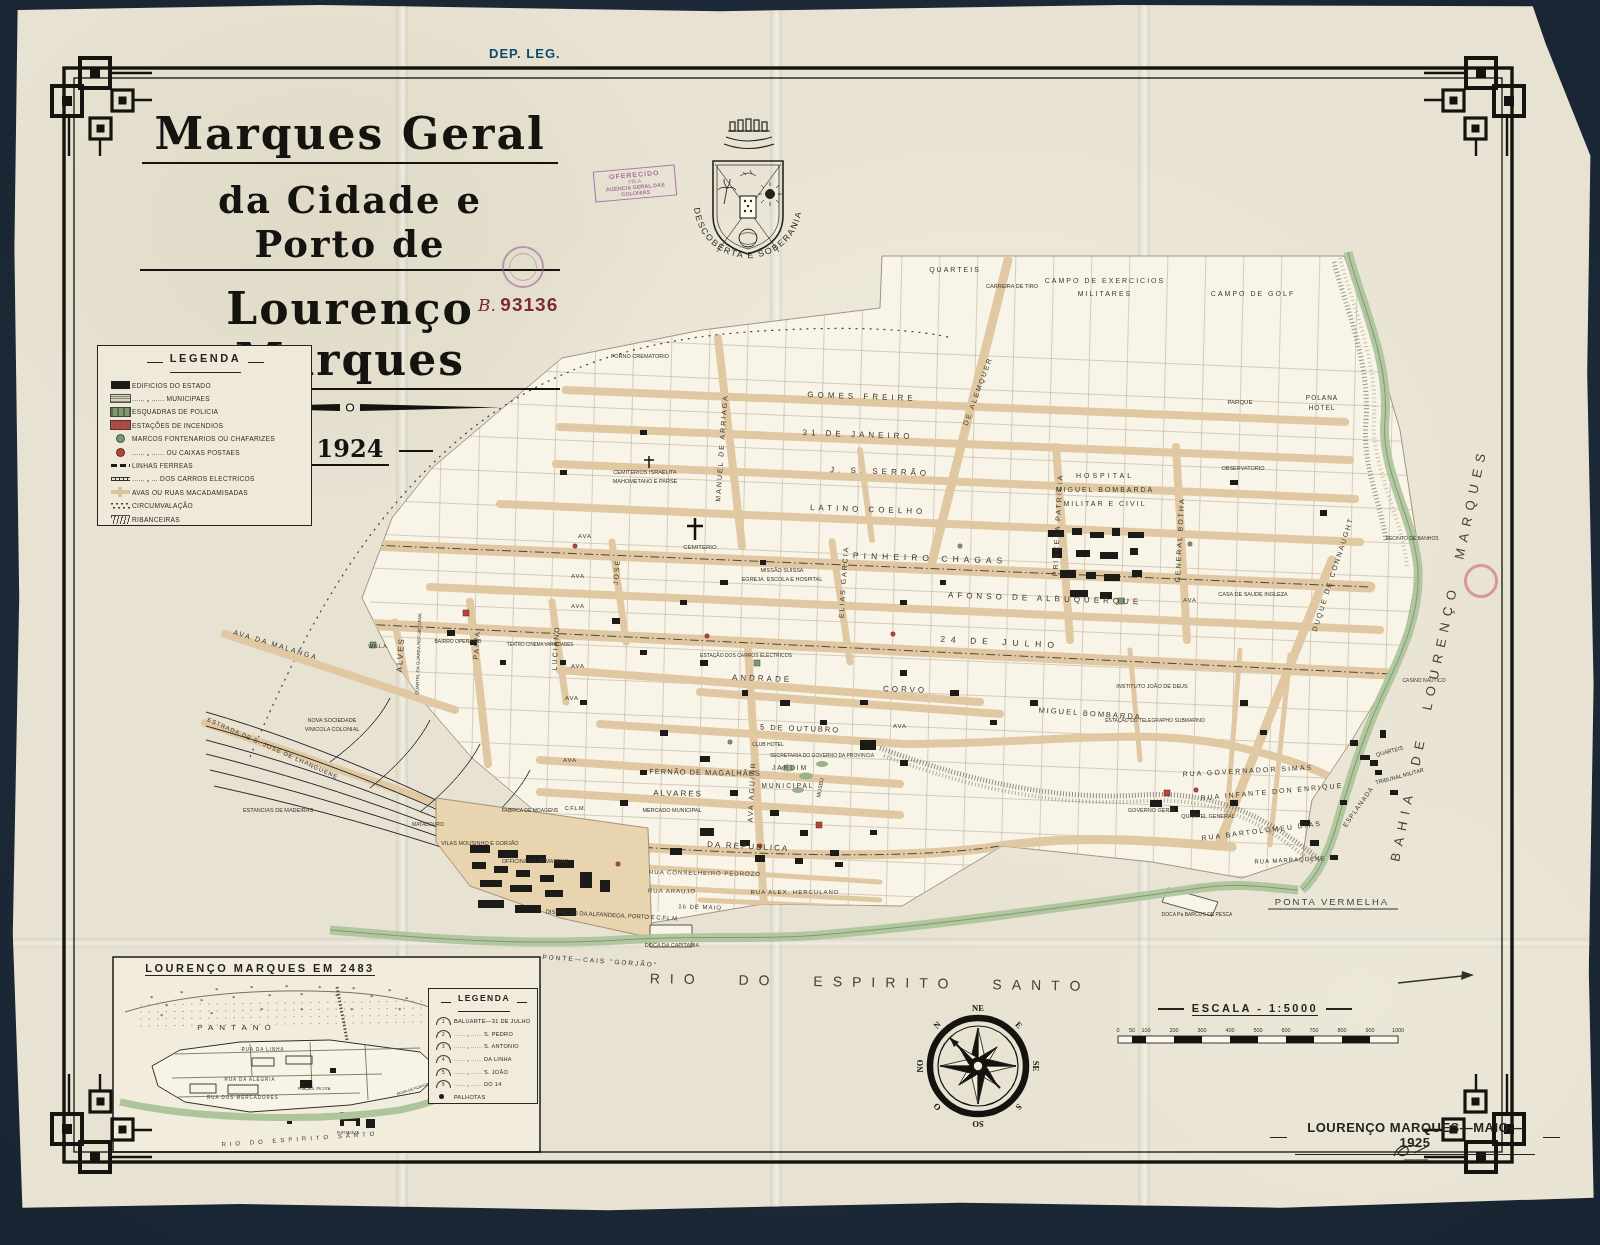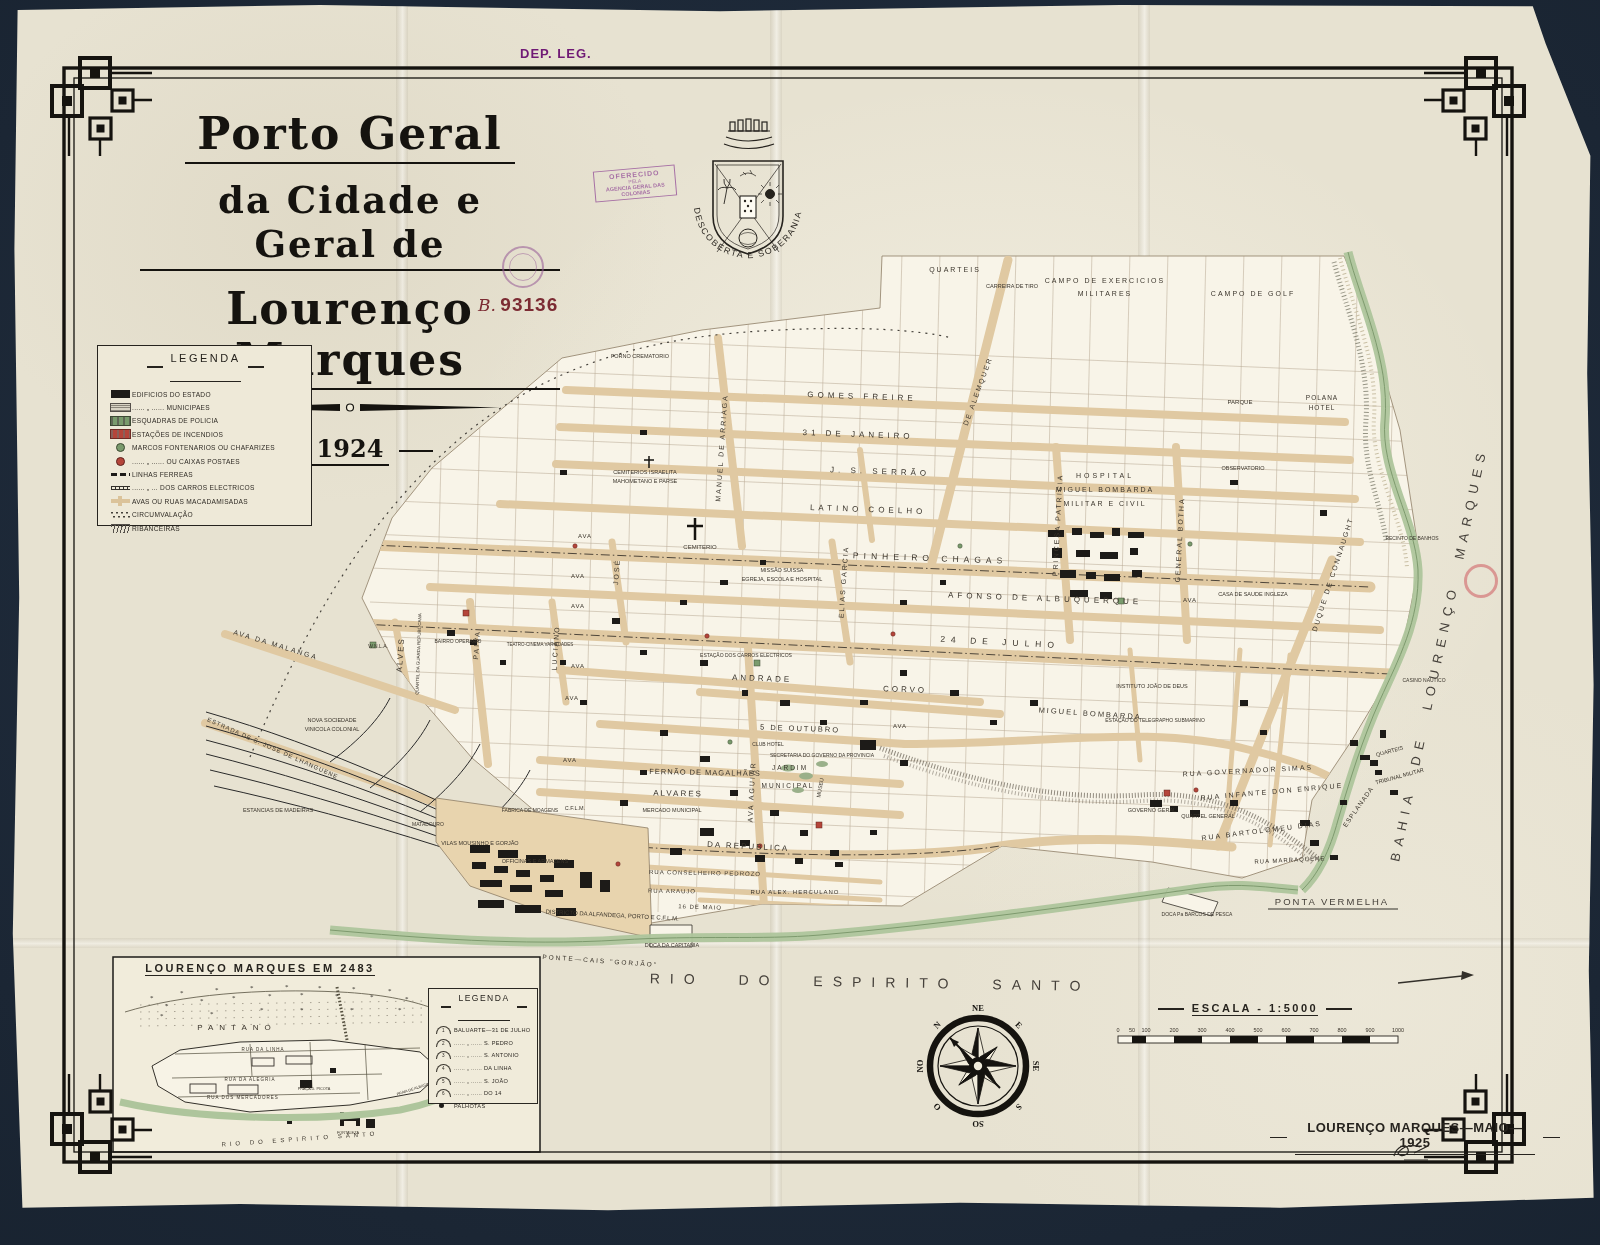--- a/index.html
+++ b/index.html
@@ -23,43 +23,43 @@
   .compass-label{font-family:"Liberation Serif",serif;font-weight:bold;fill:#15130f;text-anchor:middle;font-size:8.5px;}
   .ticklabel{font-family:"Liberation Sans",sans-serif;fill:#3b352c;text-anchor:middle;font-size:5.5px;}
   
   #title-block{position:absolute;left:140px;top:108px;width:420px;text-align:center;z-index:5;color:#15130f;}
   .tline{display:inline-block;font-family:"DejaVu Serif",serif;font-weight:bold;letter-spacing:2px;
     border-bottom:2px solid #15130f;padding:0 12px 3px;}
   #t1{font-size:44px;} #t2{font-size:37px;margin-top:14px;} #t3{font-size:44px;margin-top:12px;}
   #year-row{margin-top:16px;font-family:"DejaVu Serif",serif;font-weight:bold;font-size:24px;}
   .yline{display:inline-block;width:34px;height:2px;background:#15130f;vertical-align:middle;margin:0 10px;}
   #year{display:inline-block;border-bottom:2px solid #15130f;padding:0 6px 1px;}
-  #dep-leg{position:absolute;left:520px;top:46px;z-index:5;font-size:13px;font-weight:bold;
-    letter-spacing:1px;color:#701a75;}
+  #dep-leg{position:absolute;left:489px;top:46px;z-index:5;font-size:13px;font-weight:bold;
+    letter-spacing:1px;color:#0c4a6e;}
   
   #stamp-box{position:absolute;left:594px;top:168px;width:78px;z-index:5;transform:rotate(-5deg);
     border:1.5px solid #9c5d9e;color:#9c5d9e;text-align:center;padding:2px 1px;opacity:.85;}
   #stamp-box .s1{font-size:7px;font-weight:bold;letter-spacing:1px;}
   #stamp-box .s2{font-size:5px;}
   #stamp-box .s3{font-size:5.5px;font-weight:bold;}
   #round-stamp{position:absolute;left:502px;top:246px;width:38px;height:38px;border-radius:50%;
     border:2px solid rgba(150,90,150,.7);z-index:5;opacity:.8;}
   #round-stamp::before{content:"";position:absolute;left:5px;top:5px;right:5px;bottom:5px;
     border-radius:50%;border:1px solid rgba(150,90,150,.6);}
   #registry{position:absolute;left:478px;top:294px;z-index:5;color:#7c2b33;}
   #registry .rp{font-family:"DejaVu Serif",serif;font-style:italic;font-size:17px;}
   #registry .rn{font-size:19px;font-weight:bold;letter-spacing:1px;}
   #red-stamp{position:absolute;left:1464px;top:564px;width:28px;height:28px;border-radius:50%;
     border:3px solid rgba(205,90,95,.55);z-index:5;filter:blur(.4px);}
   
   #legend-box{position:absolute;left:97px;top:345px;width:215px;height:181px;z-index:5;
     background:#eee9d8;border:1.3px solid #26231e;padding:6px 8px 0 10px;box-sizing:border-box;}
   .box-title{display:flex;align-items:center;justify-content:center;gap:7px;color:#26231e;}
   .box-title .dash{display:inline-block;width:16px;height:1.3px;background:#26231e;}
-  .box-title .bt{font-size:11px;font-weight:normal;letter-spacing:2.5px;border-bottom:1.3px solid #26231e;padding-bottom:17px;}
+  .box-title .bt{font-size:11px;font-weight:bold;letter-spacing:2.5px;border-bottom:1.3px solid #26231e;padding-bottom:8px;}
   .lrow{display:flex;align-items:center;height:12.3px;font-size:6.6px;letter-spacing:.3px;color:#2e2a24;margin-top:1.1px;}
   .symwrap{width:24px;flex:none;display:flex;justify-content:center;align-items:center;}
   .sym{display:inline-block;width:19px;height:8px;}
   .sym-state{background:#1d1b18;}
   .sym-municipal{background:repeating-linear-gradient(0deg,#8a857a 0 1px,#d8d3c4 1px 2.6px);border:1px solid #55504a;height:7px;}
   .sym-police{background:repeating-linear-gradient(90deg,rgba(20,35,15,.65) 0 2px,#7a9b6d 2px 6px);border:.5px solid #3c4a33;}
   .sym-fire{background:repeating-linear-gradient(90deg,rgba(70,5,5,.6) 0 2px,#b5453a 2px 6px);border:.5px solid #6e2a24;}
   .sym-fountain{width:7px;height:7px;border-radius:50%;background:#7a9b6d;border:1.5px solid #3c4a33;}
   .sym-postbox{width:7px;height:7px;border-radius:50%;background:#b5453a;border:1.5px solid #5e241f;}
   .sym-rail{height:2.5px;background:repeating-linear-gradient(90deg,#1d1b18 0 6px,transparent 6px 9px);}
@@ -632,22 +632,22 @@
     </g>
   </g>
   <use href="#cnr" transform="translate(1576,0) scale(-1,1)"></use>
   <use href="#cnr" transform="translate(0,1230) scale(1,-1)"></use>
   <use href="#cnr" transform="translate(1576,1230) scale(-1,-1)"></use>
 </svg>
 
 <div id="dep-leg">DEP. LEG.</div>
 
 <div id="title-block">
-  <div><span id="t1" class="tline">Porto Geral</span></div>
-  <div><span id="t2" class="tline">da Cidade e Geral de</span></div>
+  <div><span id="t1" class="tline">Marques Geral</span></div>
+  <div><span id="t2" class="tline">da Cidade e Porto de</span></div>
   <div><span id="t3" class="tline">Lourenço Marques</span></div>
   <div style="margin-top:10px">
     <svg width="320" height="13" style="position:static">
       <polygon points="10,6.5 150,3 150,10" fill="#15130f"></polygon>
       <polygon points="310,6.5 170,3 170,10" fill="#15130f"></polygon>
       <circle cx="160" cy="6.5" r="3.5" fill="#f1ecdb" stroke="#15130f" stroke-width="1.2"></circle>
     </svg>
   </div>
   <div id="year-row">
     <span class="yline"></span><span id="year">1924</span><span class="yline"></span>

